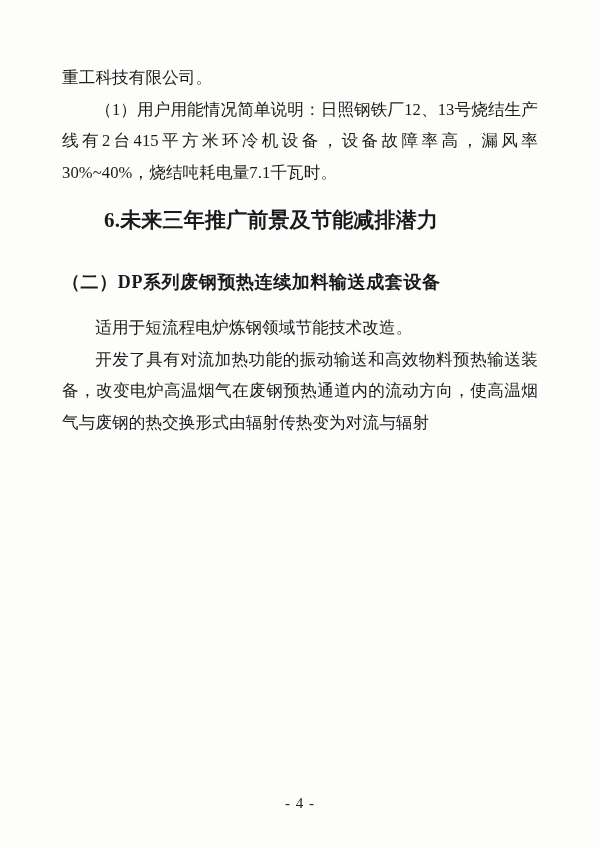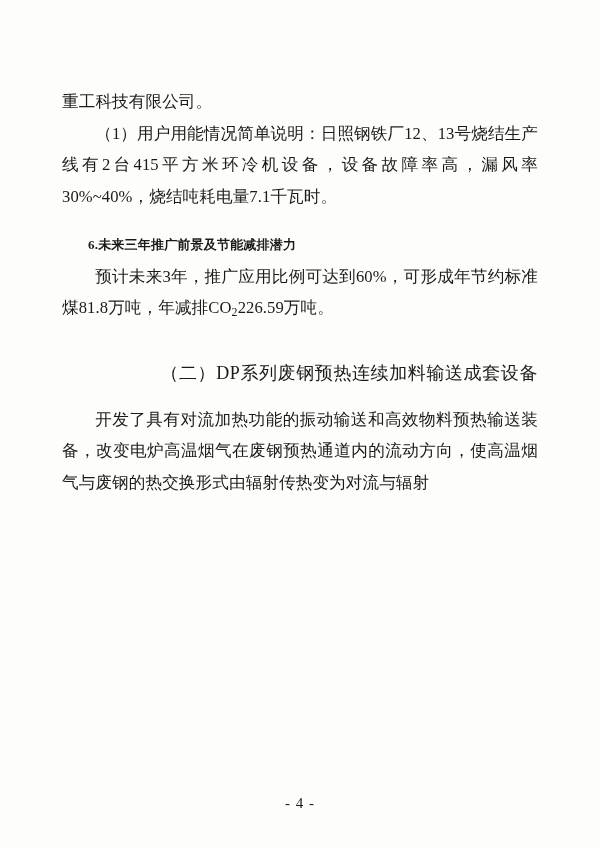--- a/index.html
+++ b/index.html
@@ -21,40 +21,39 @@
     background: #fdfdfb;
     box-sizing: border-box;
     padding: 62px 62px 40px 62px;
   }
   .body-text {
     font-size: 16.6px;
     line-height: 31.5px;
     text-align: justify;
     text-justify: inter-ideograph;
     letter-spacing: 0.1px;
-    margin-top: 24px;
   }
   p {
     margin: 0;
   }
   .indent {
     text-indent: 2em;
   }
   .heading {
     font-weight: bold;
-    font-size: 13px;
+    font-size: 21px;
     line-height: 31.5px;
     text-indent: 2em;
     letter-spacing: 0.2px;
   }
   .section-title {
-    font-weight: normal;
+    font-weight: bold;
     font-size: 18px;
     line-height: 31.5px;
-    text-align: right;
+    text-align: left;
     letter-spacing: 0.6px;
     margin-top: 30px;
     margin-bottom: 14px;
   }
   .gap-before {
     margin-top: 17px;
   }
   sub {
     font-size: 0.72em;
     vertical-align: -0.22em;
@@ -78,27 +77,25 @@
   <div class="body-text">
 
     <p class="plain">重工科技有限公司。</p>
 
     <p class="indent">（1）用户用能情况简单说明：日照钢铁厂12、13号烧结生产线有2台415平方米环冷机设备，设备故障率高，漏风率30%~40%，烧结吨耗电量7.1千瓦时。</p>
 
 
 
     <p class="heading gap-before">6.未来三年推广前景及节能减排潜力</p>
 
-    <p class="indent">
-      <span>预计未来3年，推广应用比例可达到60%，可形成年节约标准煤81.8万吨，年减排CO</span><sub>2</sub><span>226.59万吨。</span>
-    </p>
 
     <p class="section-title">（二）DP系列废钢预热连续加料输送成套设备</p>
 
 
+    <p class="indent">适用于短流程电炉炼钢领域节能技术改造。</p>
 
 
     <p class="indent">开发了具有对流加热功能的振动输送和高效物料预热输送装备，改变电炉高温烟气在废钢预热通道内的流动方向，使高温烟气与废钢的热交换形式由辐射传热变为对流与辐射</p>
 
   </div>
 
   <div class="footer">- 4 -</div>
 
 </div>
 

